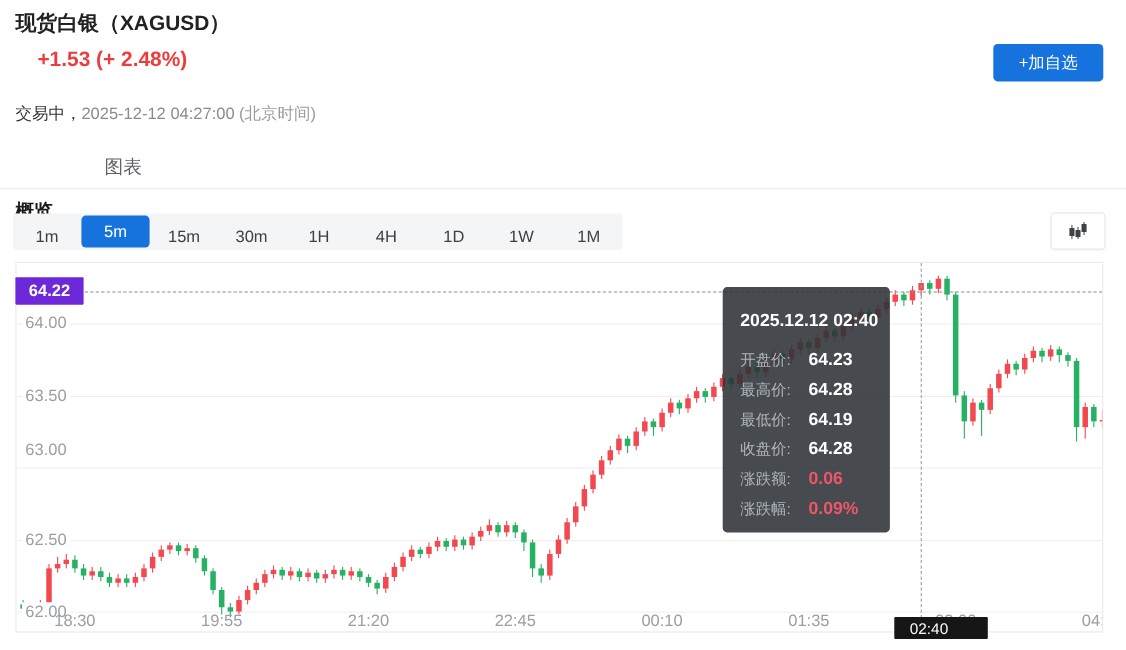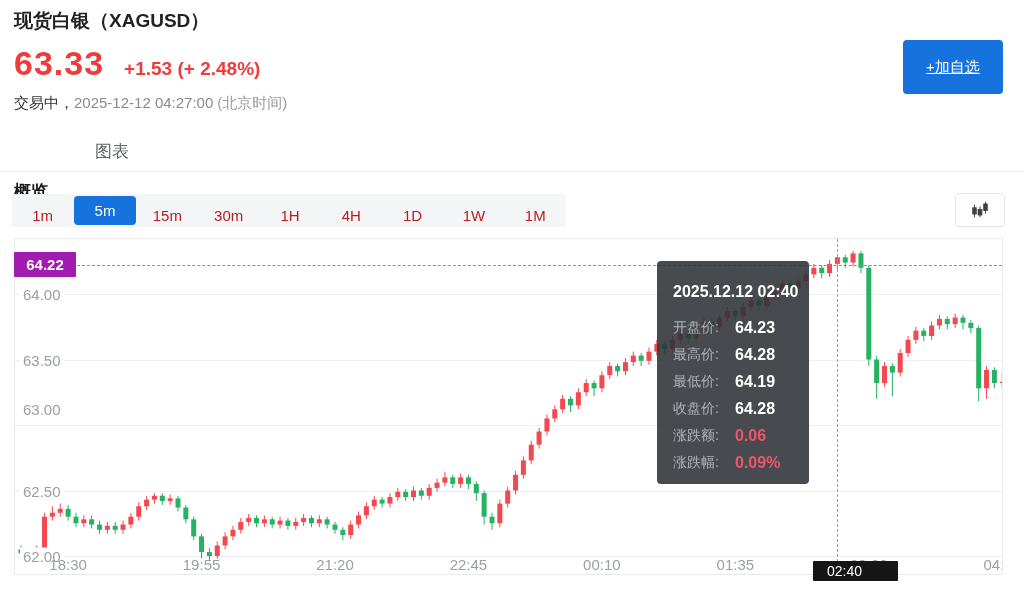--- a/index.html
+++ b/index.html
@@ -9,33 +9,33 @@
 
   
   .page-title { left:14px; top:8px; font-size:19px; font-weight:bold; color:#222; }
   .price-row { left:14px; top:44px; display:flex; align-items:baseline; }
   .price-big { font-size:34px; font-weight:bold; letter-spacing:1px; }
   .price-change { font-size:19px; margin-left:20px; }
   .status-row { left:14px; top:94px; font-size:15px; }
   .status-label { color:#333; }
   .status-time { color:#8b8b8b; }
   .status-tz { color:#9b9b9b; margin-left:4px; }
-  .watch-btn { left:903px; top:40px; width:100px; height:54px; border:none; border-radius:4px;
-    color:#fff; font-size:15px; cursor:pointer; font-family:inherit;text-decoration:underline; }
+  .watch-btn { left:903px; top:40px; width:100px; height:34px; border:none; border-radius:4px;
+    color:#fff; font-size:15px; cursor:pointer; font-family:inherit; }
 
   
   .tabs { left:14px; top:140px; display:flex; gap:47px; }
   .tab { font-size:17px; color:#5f6368; padding-bottom:12px; cursor:pointer; position:relative; }
   .tab.active { color:#1a1a1a; font-weight:bold;margin-top:40px; }
   .tab.active .tab-underline { position:absolute; left:0; right:0; bottom:0; height:3px; border-radius:2px; }
   .divider { left:0; top:171px; width:1024px; height:1px; background:#ebebeb; }
 
   
   .toolbar { left:12px; top:194px; width:554px; height:33px; background:#f4f5f6; border-radius:3px; display:flex; }
-  .interval-btn { flex:1; border:none; background:transparent; font-size:15px; color:#b91c1c;
+  .interval-btn { flex:1; border:none; background:transparent; font-size:15px; color:#404040;
     cursor:pointer; font-family:inherit; border-radius:4px; margin:13px 0; }
   .interval-btn.active { color:#ffffff; margin:2px 1px; }
   .style-btn { left:955px; top:193px; width:50px; height:34px; background:#fff; border:1px solid #e6e8eb;
     border-radius:4px; cursor:pointer; display:flex; align-items:center; justify-content:center;
     box-shadow:0 1px 2px rgba(0,0,0,0.04); }
 
   
   .chart { left:14px; top:238px; width:989px; height:337px; border:1px solid #e9eaec;
     overflow:hidden; position:absolute; background:#fff; }
   .gridline { position:absolute; left:0; right:0; height:1px; background:#efefef; }
@@ -47,32 +47,31 @@
   .crosshair-v { position:absolute; top:0; width:0; height:323px; border-left:1px dashed #9aa0a6; z-index:6; }
 
   .tooltip { position:absolute; left:642px; top:22px; width:152px; height:223px;
     background:rgba(46,50,55,0.88); border-radius:4px; padding:22px 16px 0 16px; z-index:20; }
   .tooltip-title { color:#fff; font-size:16px; font-weight:bold; line-height:18px; margin-bottom:18px; white-space:nowrap; }
   .tooltip-row { display:flex; line-height:17px; margin-bottom:10px; }
   .tooltip-row .t-label { width:62px; font-size:14px; color:#aeb4bb; flex-shrink:0; }
   .tooltip-row .t-value { font-size:16px; font-weight:bold; color:#fff; }
   .tooltip-row.hl .t-value { font-weight:bold; }
 
-  .price-badge { left:14px; top:252px; width:62px; height:25px; background:#a21caf; color:#fff;
+  .price-badge { left:14px; top:252px; width:62px; height:25px; background:#6d28d9; color:#fff;
     font-size:15px; font-weight:bold; text-align:center; line-height:25px; z-index:30; border-radius:1px; }
   .time-badge { left:813px; top:561px; width:85px; height:20px; background:#161616; color:#fff;
     font-size:14px; line-height:20px; padding-left:14px; z-index:30; border-radius:1px; }
 </style>
 </head>
 <body>
 
 <div class="abs page-title">现货白银（XAGUSD）</div>
 
 <div class="abs price-row">
-  <span class="price-big" style="color: rgb(238, 59, 59);">63.33</span>
   <span class="price-change" style="color: rgb(238, 59, 59); font-weight: bold;">+1.53 (+ 2.48%)</span>
 </div>
 
 <div class="abs status-row">
   <span class="status-label">交易中，</span><span class="status-time">2025-12-12 04:27:00</span><span class="status-tz">(北京时间)</span>
 </div>
 
 <button class="abs watch-btn" style="background: rgb(22, 115, 221);">+加自选</button>
 
 <div class="abs tabs">

